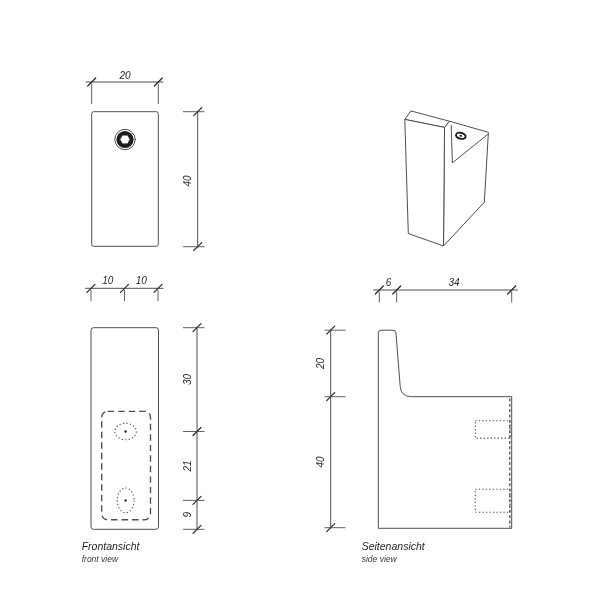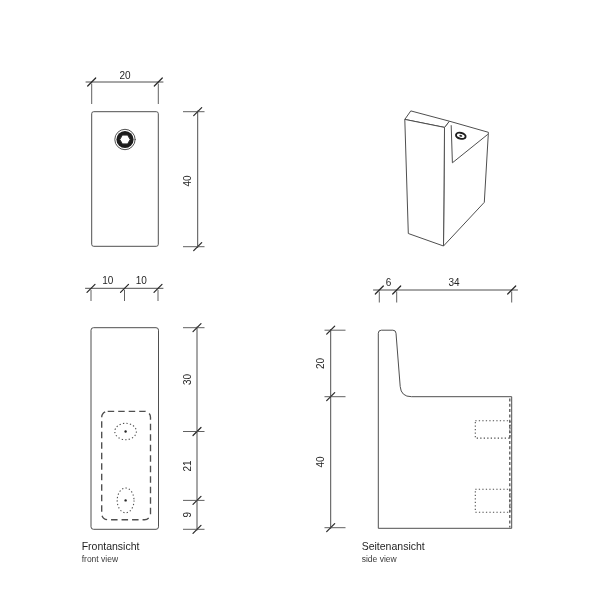--- a/index.html
+++ b/index.html
@@ -9,20 +9,21 @@
     --screw-fill:#1c1c1c;
   }
   html,body{margin:0;padding:0;}
   body{background:var(--background);}
   .canvas{
     position:relative;
     width:600px;height:600px;
     background:var(--background);
     overflow:hidden;
     font-family:"Liberation Sans",sans-serif;
+    font-style:italic;
   }
   svg{position:absolute;top:0;left:0;}
   svg text{font-family:"Liberation Sans",sans-serif;}
   .ln{stroke:var(--line);stroke-width:1;fill:none;stroke-linecap:round;}
   .face{stroke:var(--line);stroke-width:1;fill:#ffffff;stroke-linejoin:round;}
   .tick{stroke:var(--text);stroke-width:1.2;stroke-linecap:round;}
   .stub{stroke:var(--line);stroke-width:0.9;}
   .dash{stroke:var(--line);stroke-width:1.35;fill:none;stroke-dasharray:6.5 4;}
   .dash2{stroke:var(--line);stroke-width:1.25;fill:none;stroke-dasharray:3 2.3;}
   .dots{stroke:var(--line);stroke-width:1.1;fill:none;stroke-dasharray:1.3 2.2;}

